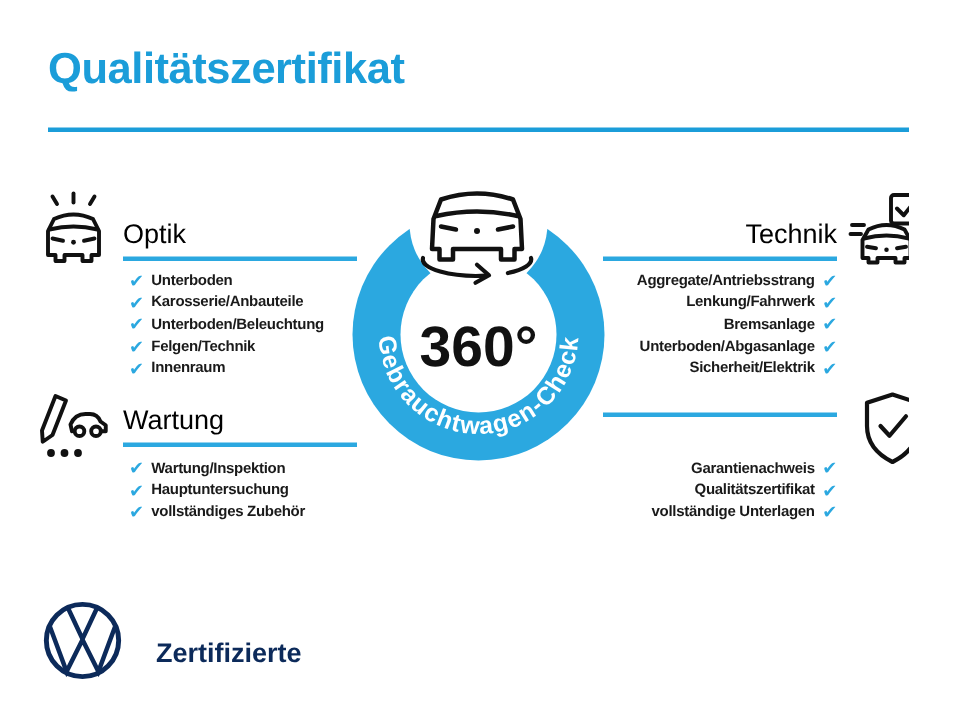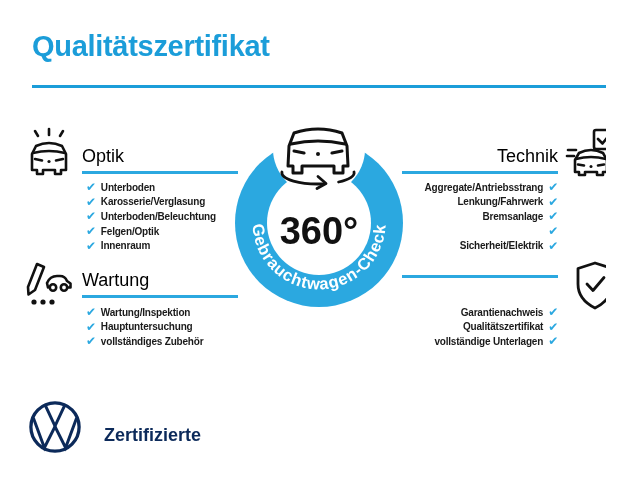--- a/index.html
+++ b/index.html
@@ -72,29 +72,29 @@
     <h2>Optik</h2>
     <div class="sec-underline"></div>
   </div>
   <ul class="items left" style="top:180px">
     <li>
         <span class="check">✔</span>
         <span>Unterboden</span>
       </li>
     <li>
         <span class="check">✔</span>
-        <span>Karosserie/Verglasung</span>
+        <span>Karosserie/Anbauteile</span>
       </li>
     <li>
         <span class="check">✔</span>
         <span>Unterboden/Beleuchtung</span>
       </li>
     <li>
         <span class="check">✔</span>
-        <span>Felgen/Optik</span>
+        <span>Felgen/Technik</span>
       </li>
     <li>
         <span class="check">✔</span>
         <span>Innenraum</span>
       </li>
   </ul>
 
   <svg class="icon ic-wartung" width="54" height="54" viewBox="0 0 54 54" fill="none" stroke="#111" stroke-width="2.6" stroke-linecap="round" stroke-linejoin="round">
     <path d="M 17,6 L 24,9 L 15,32 L 8.5,36.5 L 8,29 Z"></path>
     <path d="M 28,29.5 L 27,25 Q 30,18 37,18 L 40,18 Q 45,18 47,23 L 50.5,25.5 L 50.5,29.5 L 47.5,29.5"></path>
@@ -147,20 +147,21 @@
       </li>
     <li>
         <span>Lenkung/Fahrwerk</span>
         <span class="check">✔</span>
       </li>
     <li>
         <span>Bremsanlage</span>
         <span class="check">✔</span>
       </li>
     <li>
+        <span>Unterboden/Abgasanlage</span>
         <span class="check">✔</span>
       </li>
     <li>
         <span>Sicherheit/Elektrik</span>
         <span class="check">✔</span>
       </li>
   </ul>
 
   <svg class="icon ic-garantie" width="46" height="52" viewBox="0 0 46 52" fill="none" stroke="#111" stroke-width="2.8" stroke-linecap="round" stroke-linejoin="round">
     <path d="M 23,3 L 40,8.5 V 24 C 40,35 33,43 23,48 C 13,43 6,35 6,24 V 8.5 Z"></path>

